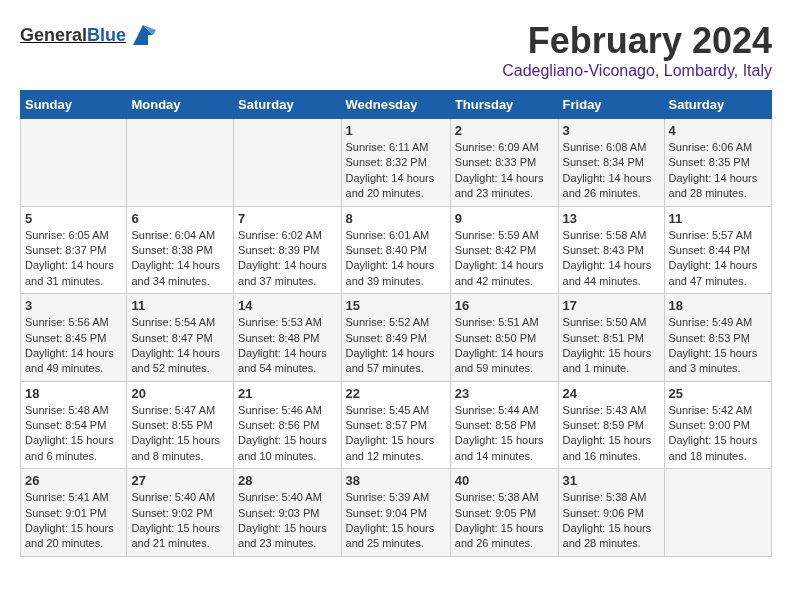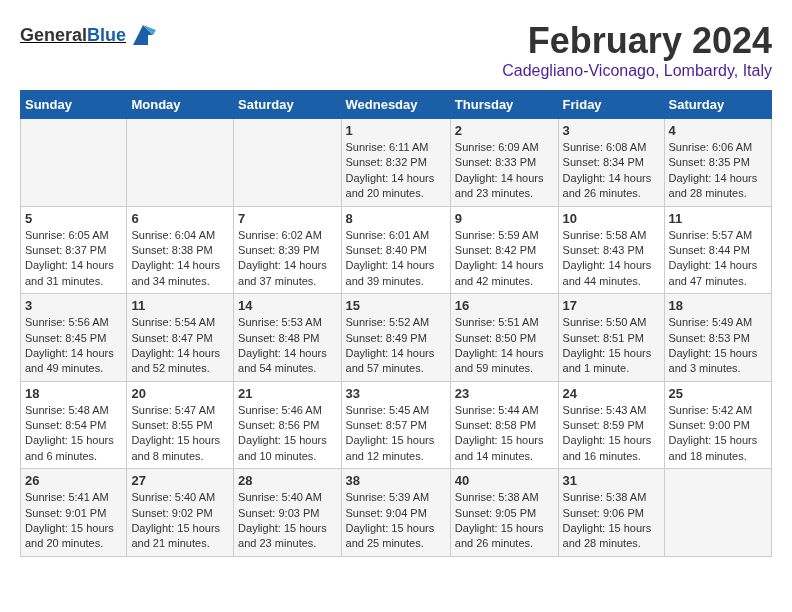--- a/index.html
+++ b/index.html
@@ -160,21 +160,21 @@
         </td>
         <td>
           <div class="day-number">8</div>
           <div class="day-info">Sunrise: 6:01 AM<br>Sunset: 8:40 PM<br>Daylight: 14 hours<br>and 39 minutes.</div>
         </td>
         <td>
           <div class="day-number">9</div>
           <div class="day-info">Sunrise: 5:59 AM<br>Sunset: 8:42 PM<br>Daylight: 14 hours<br>and 42 minutes.</div>
         </td>
         <td>
-          <div class="day-number">10</div>
+          <div class="day-number">13</div>
           <div class="day-info">Sunrise: 5:58 AM<br>Sunset: 8:43 PM<br>Daylight: 14 hours<br>and 44 minutes.</div>
         </td>
         <td>
           <div class="day-number">11</div>
           <div class="day-info">Sunrise: 5:57 AM<br>Sunset: 8:44 PM<br>Daylight: 14 hours<br>and 47 minutes.</div>
         </td>
       </tr>
       <tr>
         <td>
           <div class="day-number">3</div>
@@ -212,21 +212,21 @@
         </td>
         <td>
           <div class="day-number">20</div>
           <div class="day-info">Sunrise: 5:47 AM<br>Sunset: 8:55 PM<br>Daylight: 15 hours<br>and 8 minutes.</div>
         </td>
         <td>
           <div class="day-number">21</div>
           <div class="day-info">Sunrise: 5:46 AM<br>Sunset: 8:56 PM<br>Daylight: 15 hours<br>and 10 minutes.</div>
         </td>
         <td>
-          <div class="day-number">33</div>
+          <div class="day-number">22</div>
           <div class="day-info">Sunrise: 5:45 AM<br>Sunset: 8:57 PM<br>Daylight: 15 hours<br>and 12 minutes.</div>
         </td>
         <td>
           <div class="day-number">23</div>
           <div class="day-info">Sunrise: 5:44 AM<br>Sunset: 8:58 PM<br>Daylight: 15 hours<br>and 14 minutes.</div>
         </td>
         <td>
           <div class="day-number">24</div>
           <div class="day-info">Sunrise: 5:43 AM<br>Sunset: 8:59 PM<br>Daylight: 15 hours<br>and 16 minutes.</div>
         </td>

